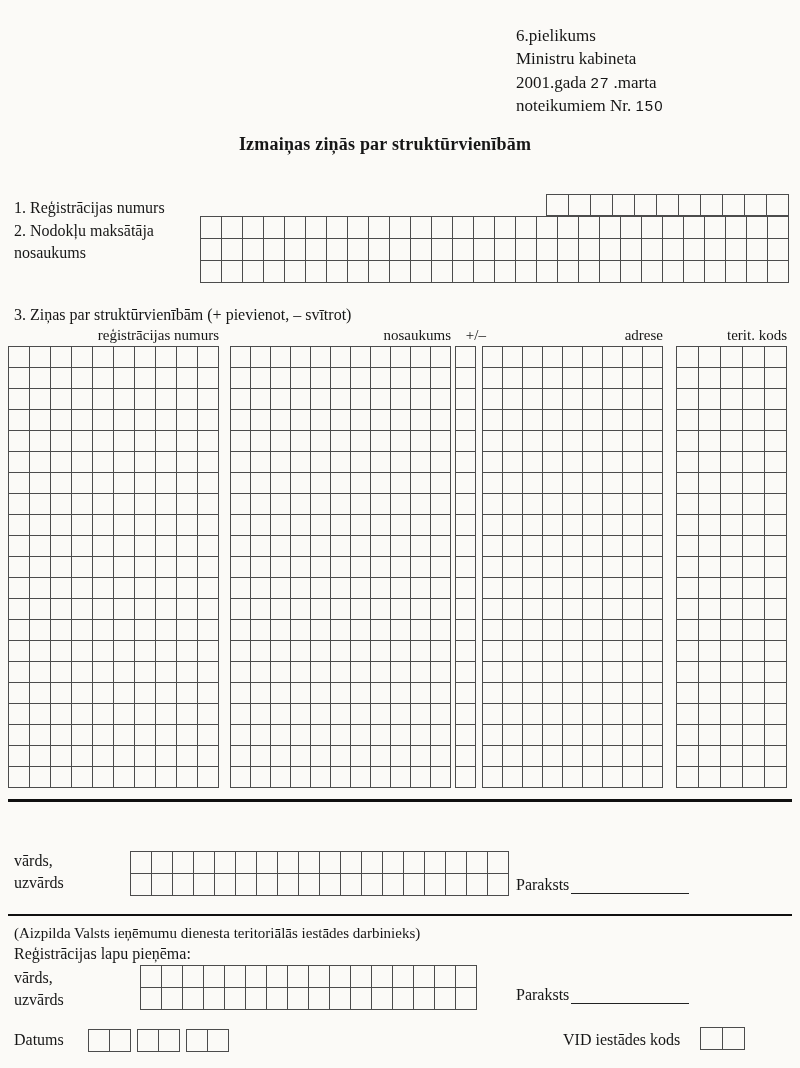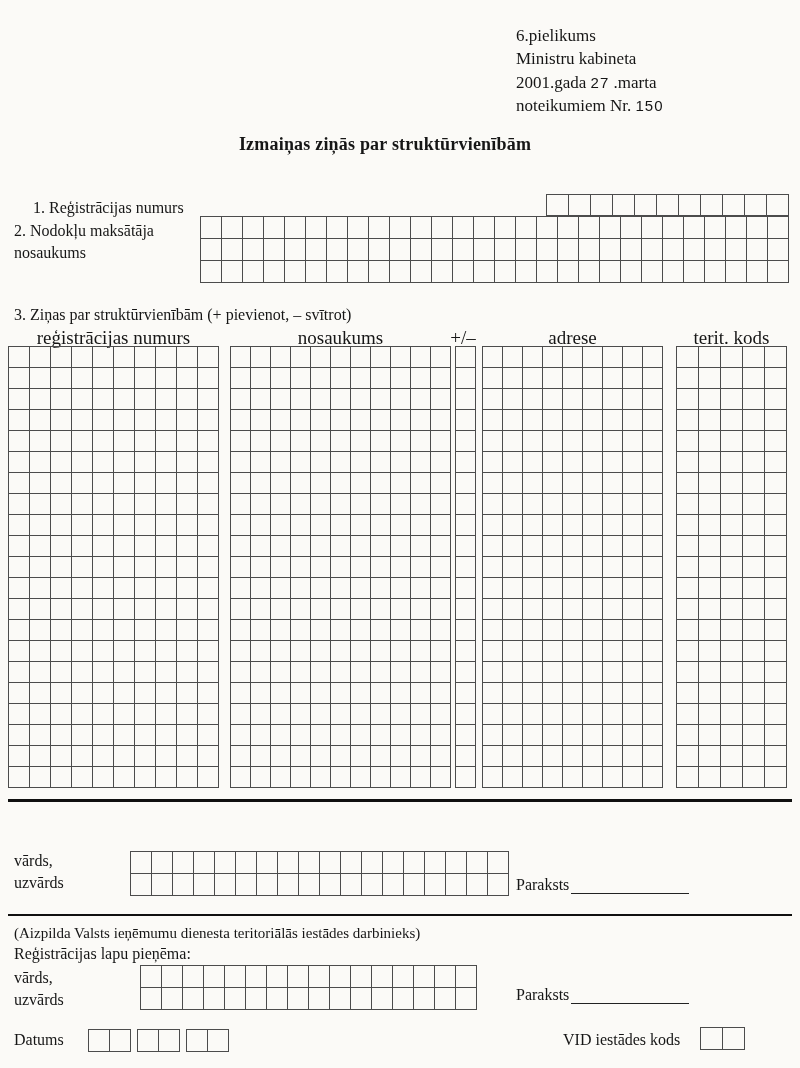--- a/index.html
+++ b/index.html
@@ -10,21 +10,21 @@
     font-family:"Liberation Serif", serif; font-size:16px;
     overflow:hidden;
     --line:#4c4c4c;
   }
   .abs { position:absolute; }
   .header-block { line-height:1.38; font-size:17px; }
   .typed { font-family:"Liberation Sans", sans-serif; font-size:15px; letter-spacing:1px; }
   .form-title { font-weight:bold; font-size:18px; text-align:center; letter-spacing:.2px; }
   .label { font-size:16px; white-space:nowrap; }
   .small { font-size:15px; }
-  .colhead { font-size:19px; text-align:center; white-space:nowrap; }
+  .colhead { font-size:15px; text-align:right; white-space:nowrap; }
   .boxgrid {
     display:grid;
     border-top:1px solid var(--line);
     border-left:1px solid var(--line);
     background:transparent;
   }
   .boxgrid .cell {
     border-right:1px solid var(--line);
     border-bottom:1px solid var(--line);
   }
@@ -39,21 +39,21 @@
 
   <div class="abs header-block" style="left:516px;top:24px;">
     <div>6.pielikums</div>
     <div>Ministru kabineta</div>
     <div><span>2001.gada</span> <span class="typed">27</span> <span>.marta</span></div>
     <div><span>noteikumiem Nr.</span> <span class="typed">150</span></div>
   </div>
 
   <div class="abs form-title" style="left:0;top:134px;width:770px;">Izmaiņas ziņās par struktūrvienībām</div>
 
-  <div class="abs label" style="left:14px;top:199px;margin-left:19px;">1. Reģistrācijas numurs</div>
+  <div class="abs label" style="left:14px;top:199px;">1. Reģistrācijas numurs</div>
   <div class="boxgrid abs" style="left: 546px; top: 194px; width: 243px; height: 22px; grid-template-columns: repeat(11, 1fr);">
       <div class="cell"></div>
       <div class="cell"></div>
       <div class="cell"></div>
       <div class="cell"></div>
       <div class="cell"></div>
       <div class="cell"></div>
       <div class="cell"></div>
       <div class="cell"></div>
       <div class="cell"></div>

